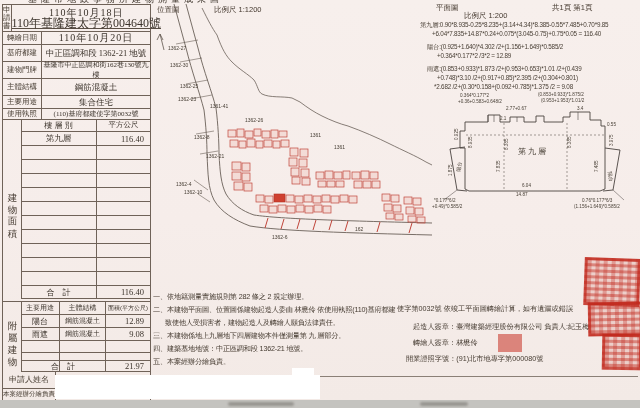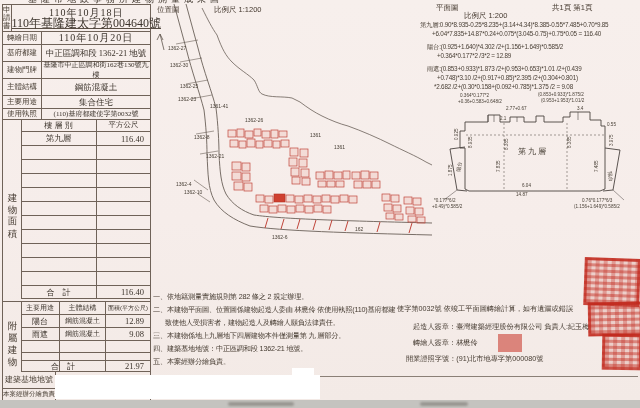--- a/index.html
+++ b/index.html
@@ -127,21 +127,21 @@
       <div class="erow cellr" style="left:103px;top:310px;width:38px;height:12px;">12.89</div>
       <div class="erow cellc" style="left:18px;top:323px;width:38px;height:12px;">雨遮</div>
       <div class="erow cellc" style="left:57px;top:323px;width:45px;height:12px;font-size:7px;">鋼筋混凝土</div>
       <div class="erow cellr" style="left:103px;top:323px;width:38px;height:12px;">9.08</div>
       <div class="erow" style="left:18px;top:336px;width:129px;height:11px;"></div>
       <div class="erow" style="left:18px;top:348px;width:129px;height:7px;"></div>
       <div class="erow cellc" style="left:18px;top:356px;width:84px;height:10px;">合　計</div>
       <div class="erow cellr" style="left:103px;top:356px;width:38px;height:10px;">21.97</div>
 
       <div class="irow" style="top:367px;height:16px;">
-        <div class="ilabel" style="width:52px;font-size:8px;">建築基地地號</div>
+        <div class="ilabel" style="width:52px;font-size:8px;">申請人姓名</div>
         <div class="ival"></div>
       </div>
       <div class="irow" style="top:383px;height:12px;border-bottom:none;">
         <div class="ilabel" style="width:52px;font-size:6.5px;">本案經辦分繪負責</div>
         <div class="ival"></div>
       </div>
     </div>
 
     <div class="abs" style="left:150px;top:4px;width:282px;height:288px;">
       <svg width="282" height="288" viewBox="0 0 282 288">

